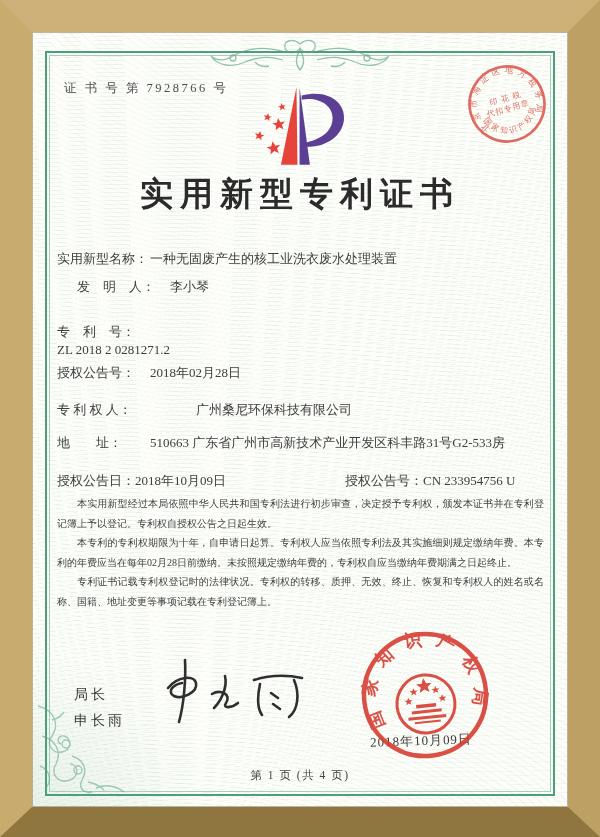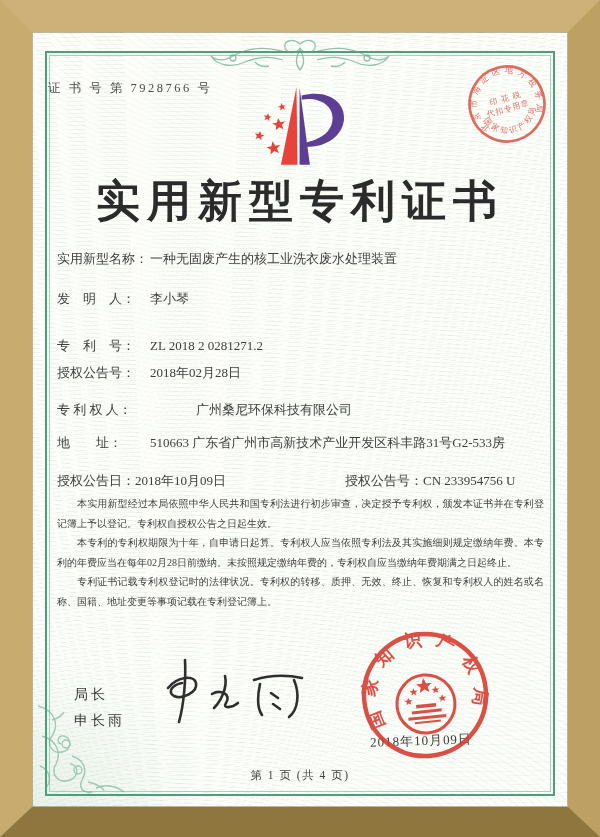--- a/index.html
+++ b/index.html
@@ -21,32 +21,33 @@
   .inner-border{
     position:absolute; left:13px; top:19px; right:13px; bottom:11px;
     border:2px solid #4e9d7c; pointer-events:none;
   }
   .inner-border::after{
     content:""; position:absolute; inset:2px; border:1px solid #a7cfb9;
   }
   .cert-no{
     position:absolute; left:16px; top:48px; font-size:12.5px; letter-spacing:2.5px;
     color:#4c4c4c;
+    padding-left:16px;
   }
   .logo{ position:absolute; left:218px; top:54px; }
   .title{
     position:absolute; left:0; top:140px; width:100%; text-align:center;
-    font-size:44px; font-weight:bold; letter-spacing:7px; color:#2b2b2b; white-space:nowrap;font-family:Liberation Mono, monospace;
+    font-size:33px; font-weight:bold; letter-spacing:7px; color:#2b2b2b; white-space:nowrap;font-family:Liberation Mono, monospace;
   }
   .fields{ position:absolute; left:25px; top:218px; width:490px; color:#3e3e3e; }
   .frow{ display:flex; align-items:flex-start; font-size:13px; line-height:18px; }
   .frow .lbl{ min-width:93px; flex:0 0 auto; }
   .frow .val{ max-width:356px; }
-  .r1{position:absolute; top:0;} .r2{position:absolute; top:40px;}
-  .r3{position:absolute; top:87px;} .r4{position:absolute; top:114px;}
+  .r1{position:absolute; top:0;} .r2{position:absolute; top:28px;margin-left:20px;}
+  .r3{position:absolute; top:73px;flex-direction:column;} .r4{position:absolute; top:114px;}
   .r5{position:absolute; top:151px;gap:46px;} .r6{position:absolute; top:184px;}
   .grant{ position:absolute; top:222px; width:490px; display:flex; }
   .grant .right{ position:absolute; left:288px; display:flex; }
   .paras{
     position:absolute; left:25px; top:462px; width:487px;
     font-size:10px; line-height:19.5px; color:#3f3f3f; text-align:justify;
   }
   .paras p{ margin:0; text-indent:2em; }
   .signoff{
     position:absolute; left:42px; top:650px; font-size:14px; letter-spacing:3px;

